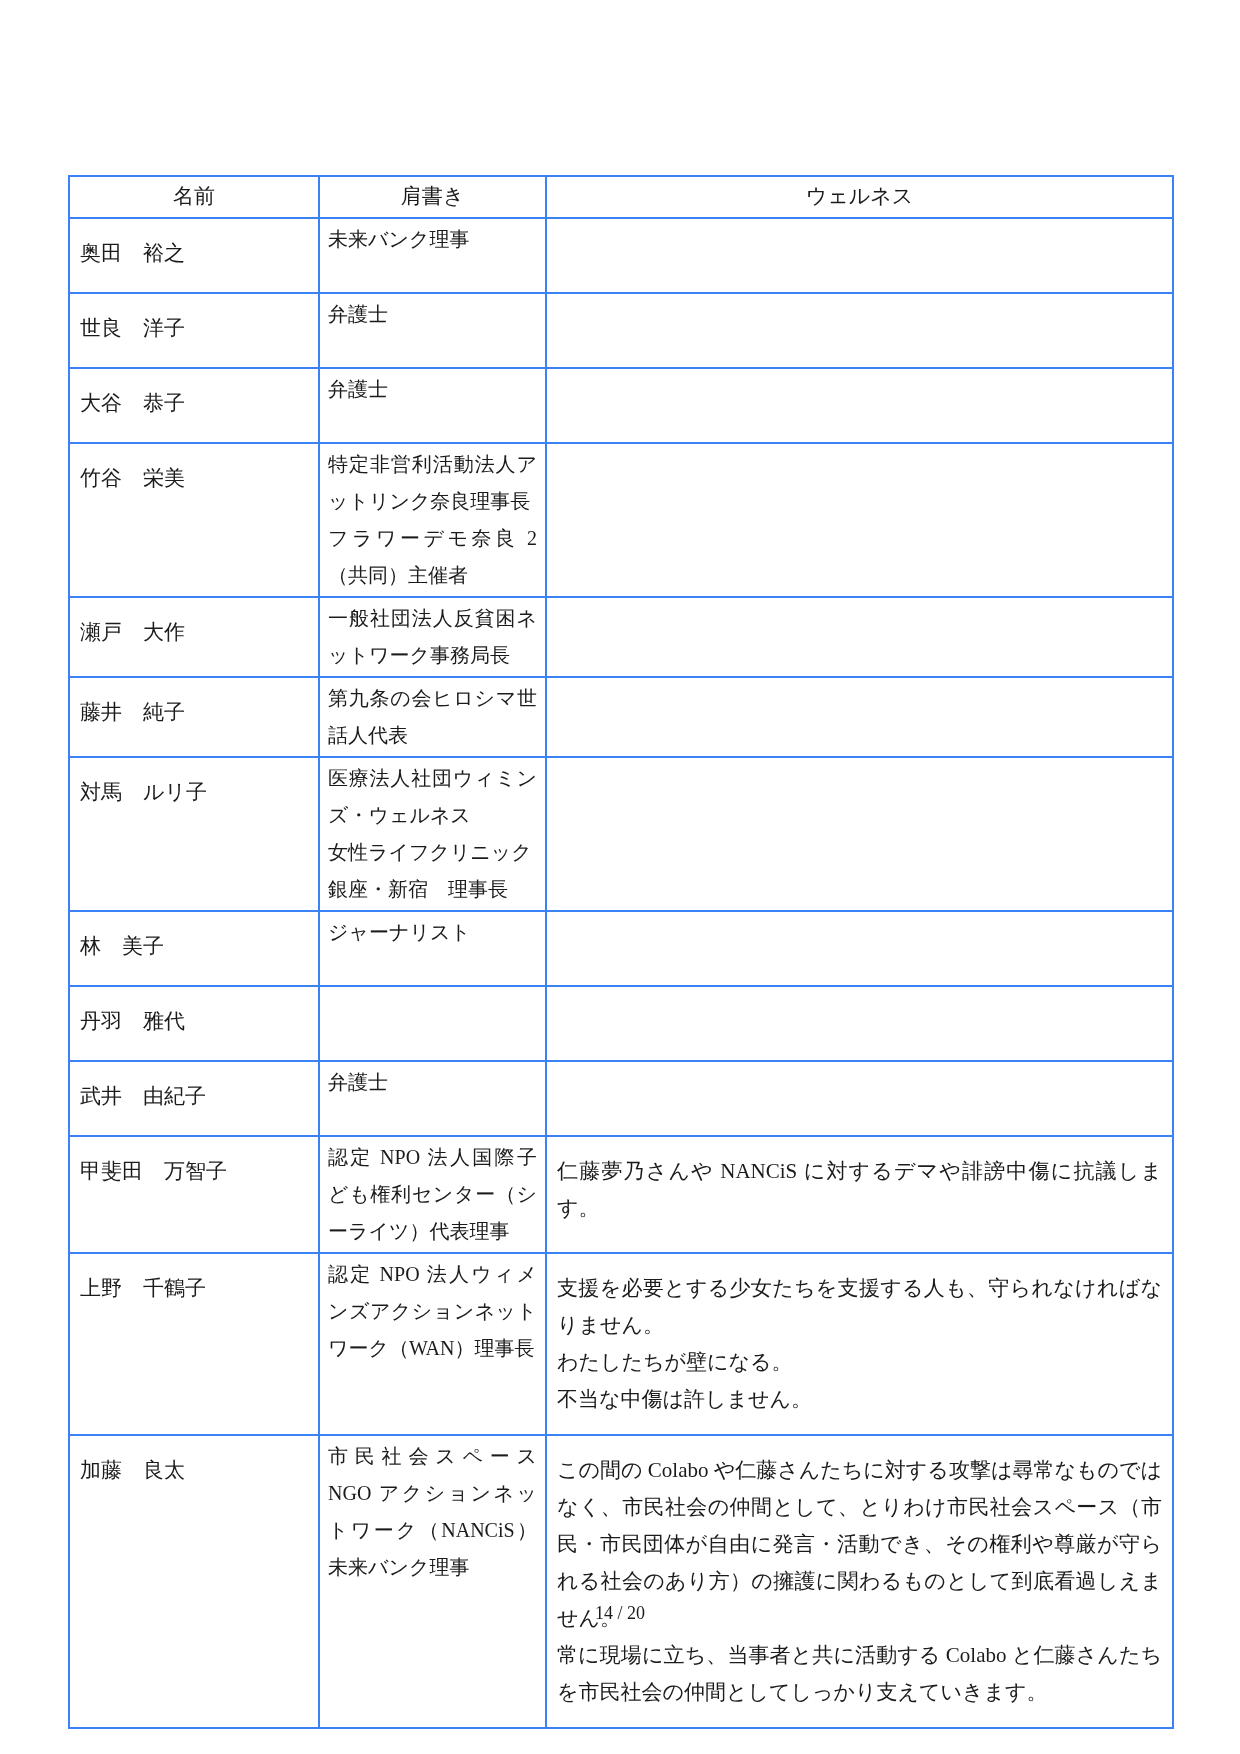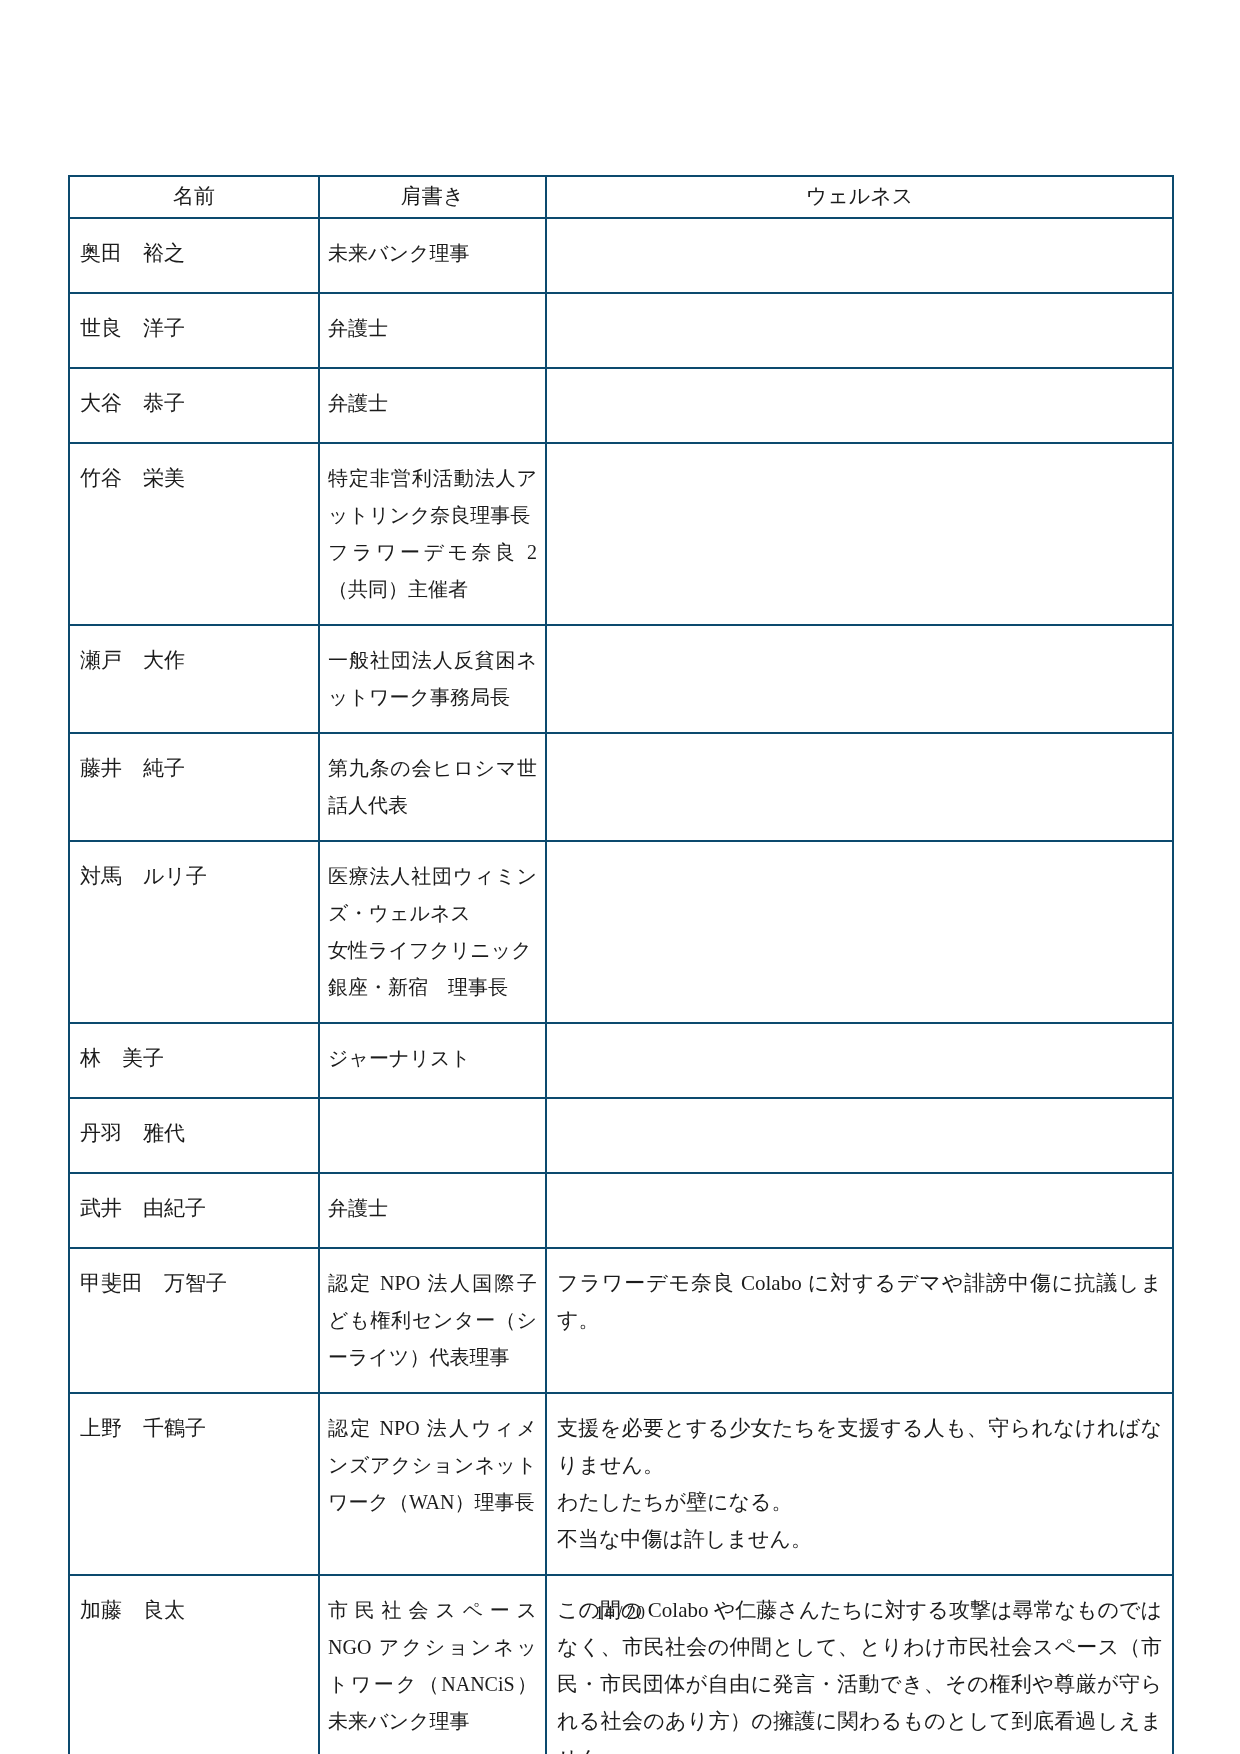--- a/index.html
+++ b/index.html
@@ -19,21 +19,21 @@
     left: 68px;
     top: 175px;
     width: 1104px;
     border-collapse: collapse;
     table-layout: fixed;
   }
   .doc-table col.c-name    { width: 250px; }
   .doc-table col.c-title   { width: 227px; }
   .doc-table col.c-message { width: 627px; }
   .doc-table th, .doc-table td {
-    border: 2px solid #0c4a6e;
+    border: 2px solid #3b82f6;
     vertical-align: top;
     font-size: 21px;
     line-height: 37px;
     font-weight: normal;
     white-space: pre-line;
     overflow-wrap: break-word;
     line-break: loose;
   }
   .doc-table th {
     height: 38px;
@@ -42,21 +42,21 @@
   }
   .doc-table td {
     height: 41px;
     padding: 16px 10px;
   }
   td.cell-name {
     text-align: left;
   }
   td.cell-title {
     font-size: 20px;
-    padding: 16px 8px;
+    padding: 2px 8px;
     text-align: justify;
   }
   td.cell-message {
     text-align: justify;
   }
   .page-footer {
     position: absolute;
     left: 68px;
     top: 1598px;
     width: 1104px;
@@ -131,21 +131,21 @@
       <td class="cell-message"></td>
     </tr>
     <tr>
       <td class="cell-name">武井　由紀子</td>
       <td class="cell-title">弁護士</td>
       <td class="cell-message"></td>
     </tr>
     <tr>
       <td class="cell-name">甲斐田　万智子</td>
       <td class="cell-title">認定 NPO 法人国際子ども権利センター（シーライツ）代表理事</td>
-      <td class="cell-message">フラワーデモ奈良 Colabo に対するデマや誹謗中傷に抗議します。</td>
+      <td class="cell-message">仁藤夢乃さんや NANCiS に対するデマや誹謗中傷に抗議します。</td>
     </tr>
     <tr>
       <td class="cell-name">上野　千鶴子</td>
       <td class="cell-title">認定 NPO 法人ウィメンズアクションネットワーク（WAN）理事長</td>
       <td class="cell-message">支援を必要とする少女たちを支援する人も、守られなければなりません。
 わたしたちが壁になる。
 不当な中傷は許しません。</td>
     </tr>
     <tr>
       <td class="cell-name">加藤　良太</td>

